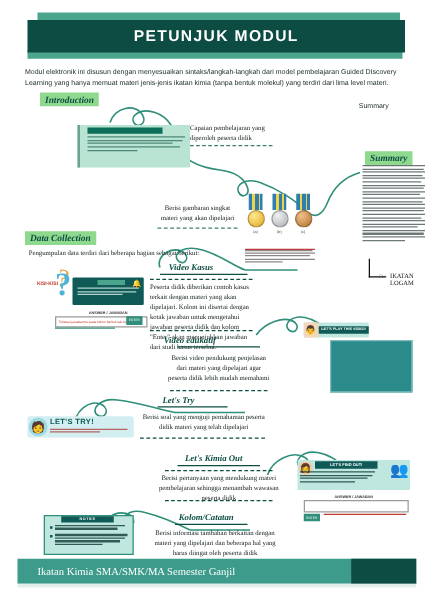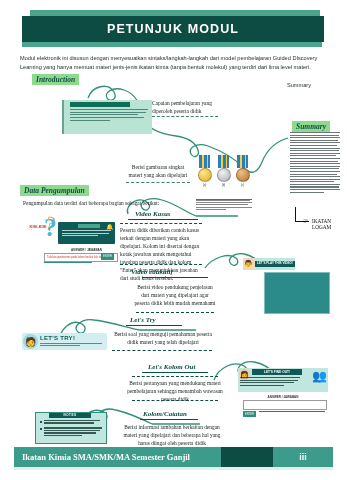--- a/index.html
+++ b/index.html
@@ -152,21 +152,21 @@
   .notes-body{position:absolute;left:4px;top:7px;right:4px;}
   .notes-body .li{display:flex;margin-bottom:2.5px;}
   .notes-body .bu{width:2px;height:2px;background:#0f5a56;margin:1px 2px 0 0;flex:none;}
   .notes-body .ln{flex:1;}
   .notes-body .ln div{height:1.1px;background:#19423c;margin-bottom:1.4px;opacity:.85;}
 
   
   .foot{position:absolute;left:14px;top:447px;width:319px;height:20px;background:#3c9b8a;
         display:flex;align-items:center;}
   .foot .t{flex:1;color:#fff;font-family:"Liberation Serif",serif;font-size:8.5px;
-           padding-left:8px;font-weight:bold;}
+           padding-left:16px;}
   .foot .sq{width:52px;height:20px;background:#0c4c42;}
   .foot .pg{width:60px;height:20px;background:#3c9b8a;color:#fff;font-weight:bold;font-size:9px;
             display:flex;align-items:center;justify-content:center;}
   .pagebar{position:absolute;left:14px;top:467px;width:319px;height:3px;background:#e2efe9;}
 </style>
 </head>
 <body>
 
 <div id="page">
 
@@ -274,21 +274,21 @@
       <div style="width:56px"></div>
       <div style="width:52px"></div>
     <div style="width:56px"></div>
       <div style="width:30px"></div>
   </div>
 
   <div class="cap cap-c" style="left:126px;top:163px;width:64px;">Berisi gambaran singkat materi yang akan dipelajari</div>
   <div class="dashrow" style="left:126px;top:182px;width:64px;"></div>
 
   <div class="script lbl-datacoll">
-    <span class="hl">Data Pengumpulan</span>
+    <span class="hl">Data Collection</span>
   </div>
   <div class="cap" style="left:23px;top:199px;width:200px;font-size:5.4px;">Pengumpulan data terdiri dari beberapa bagian sebagai berikut:</div>
 
   <div class="lbl-plain lbl-studi">Video Kasus</div>
   <div class="ul-solid" style="left:128px;top:219px;width:70px;"></div>
   <div class="ul-dash" style="left:120px;top:223px;width:82px;"></div>
   <div class="cap" style="left:120px;top:226px;width:84px;">Peserta didik diberikan contoh kasus terkait dengan materi yang akan dipelajari. Kolom ini disertai dengan kotak jawaban untuk mengetahui jawaban peserta didik dan kolom "Enter" akan menunjukkan jawaban dari studi kasus tersebut.</div>
   <div class="ul-dash" style="left:120px;top:264px;width:82px;"></div>
 
   <div class="kisi">KISI-KISI</div>
@@ -328,21 +328,21 @@
 
   <div class="ltry">
     <div class="av">🧑</div>
     <div class="ttl">LET'S TRY!</div>
     <div class="sub">
       <div style="width:62px"></div>
         <div style="width:40px"></div>
     </div>
   </div>
 
-  <div class="lbl-plain lbl-find">Let's Kolom Out</div>
+  <div class="lbl-plain lbl-find">Let's Kimia Out</div>
   <div class="ul-solid" style="left:142px;top:372px;width:66px;"></div>
   <div class="ul-dash" style="left:132px;top:376px;width:86px;"></div>
   <div class="cap cap-c" style="left:126px;top:379px;width:98px;">Berisi pertanyaan yang mendukung materi pembelajaran sehingga menambah wawasan peserta didik</div>
   <div class="ul-dash" style="left:132px;top:400px;width:86px;"></div>
 
   <div class="lfo">
     <div class="av">👩</div>
     <div class="ttl">LET'S FIND OUT!</div>
     <div class="people">👥</div>
     <div class="body">
@@ -379,17 +379,16 @@
           <div style="width:52px"></div>
             <div style="width:38px"></div>
           </div>
         </div>
     </div>
   </div>
 
   <div class="foot">
     <div class="t">Ikatan Kimia SMA/SMK/MA Semester Ganjil</div>
     <div class="sq"></div>
-    <div class="pg">iii</div>
   </div>
   <div class="pagebar"></div>
 
 </div>
 
 </body></html>

